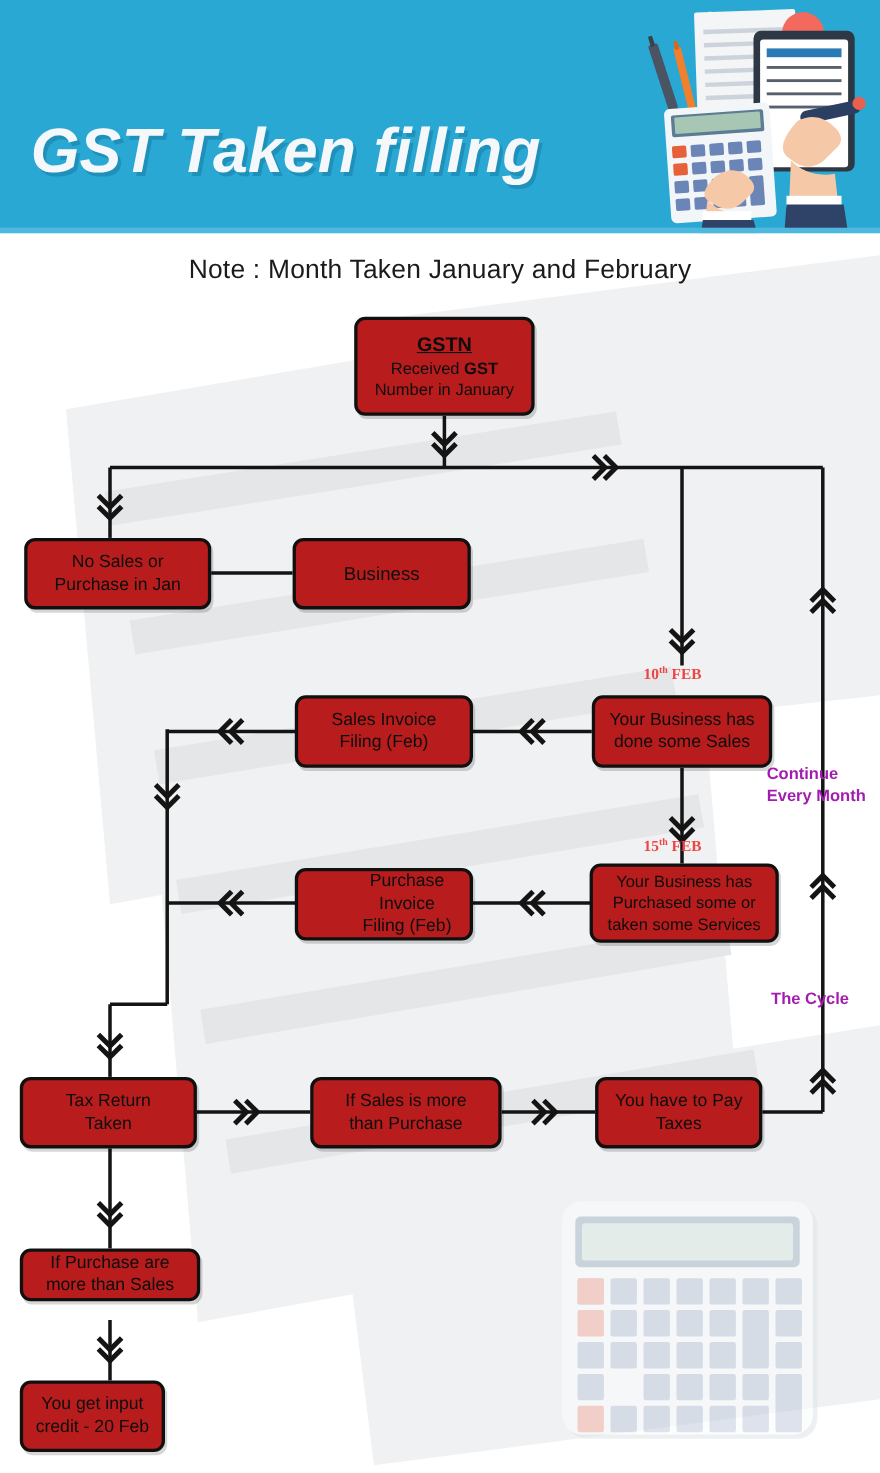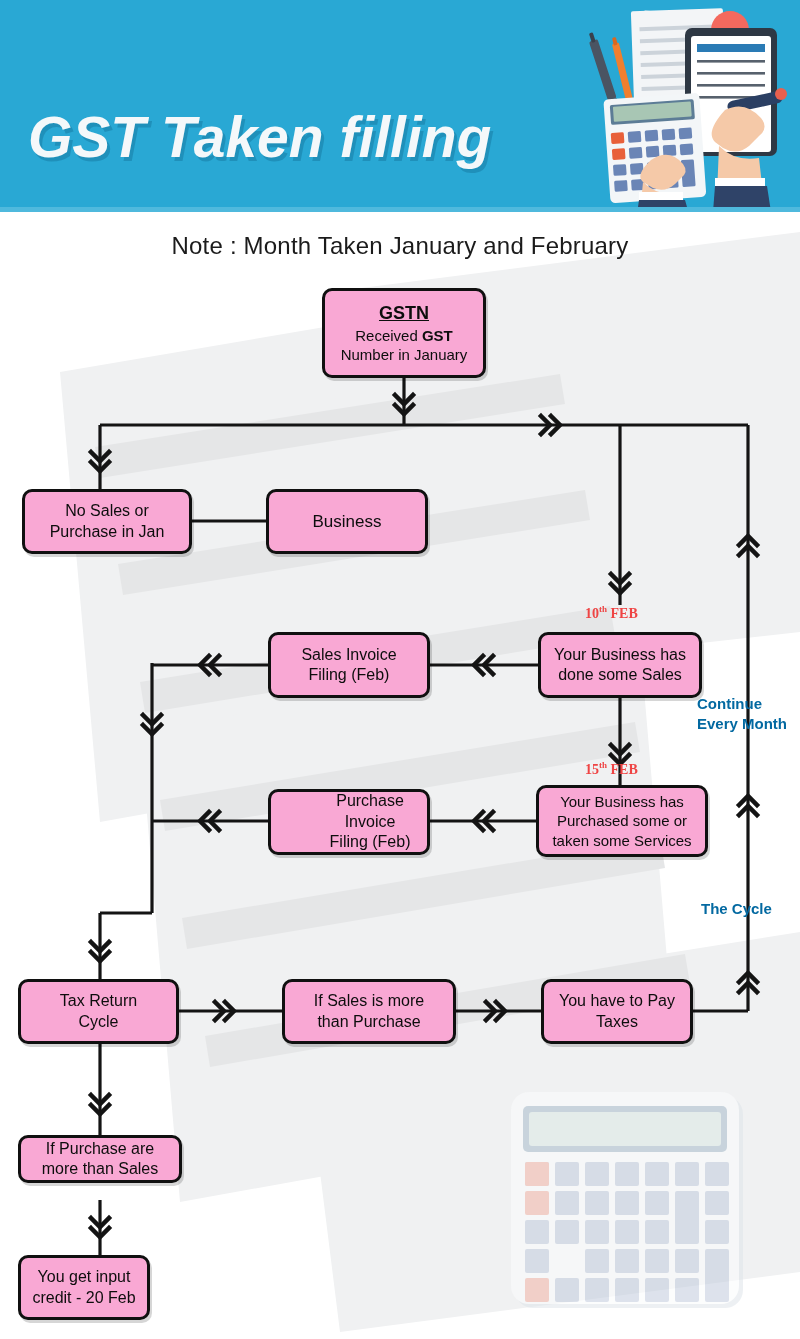--- a/index.html
+++ b/index.html
@@ -46,21 +46,21 @@
     text-align:center; font-size:24px; color:#1b1b1b;
     font-family:"Liberation Sans", sans-serif; letter-spacing:0.2px;
     z-index:5;
   }
 
   
   #flow { position:absolute; left:0; top:0; width:800px; height:1339px; z-index:3; }
 
   .node {
     position:absolute;
-    background:#f9a8d4;
+    background:#b91c1c;
     border:3px solid #101010;
     border-radius:10px;
     display:flex; align-items:center; justify-content:center;
     text-align:center;
     color:#0d0d0d;
     font-family:"Liberation Sans", sans-serif;
     line-height:1.28;
     z-index:6;
     box-shadow: 2px 3px 0 rgba(0,0,0,0.16);
   }
@@ -69,21 +69,21 @@
   .nfs16 { font-size:16px; }
   .nfs17 { font-size:17px; }
 
   .gstn-t1 { font-weight:bold; font-size:18px; text-decoration:underline; display:block; }
   .gstn-t2 { font-size:15px; display:block; margin-top:1px; }
   .gstn-t3 { font-size:15px; display:block; }
   .b { font-weight:bold; }
 
   
   .side-label {
-    position:absolute; font-weight:bold; font-size:15px; color:#0369a1;
+    position:absolute; font-weight:bold; font-size:15px; color:#a21caf;
     text-align:left; line-height:1.3; z-index:7;
     font-family:"Liberation Sans", sans-serif;
   }
   .date-label {
     position:absolute; font-weight:bold; font-size:14px; color:#ef4444;
     z-index:7; font-family:Liberation Serif, serif; white-space:nowrap;
   }
   .date-label sup { font-size:9px; vertical-align:super; }
 
   
@@ -368,21 +368,21 @@
 Filing (Feb)</div>
 
 <div class="node nfs15" style="left:536px; top:785px; width:172px; height:72px; white-space:pre-line;">Your Business has
 Purchased some or
 taken some Services</div>
 
 <div class="node nfs16" style="left:268px; top:789px; width:162px; height:66px; white-space:pre-line;padding-left:42px;">Purchase Invoice
 Filing (Feb)</div>
 
 <div class="node nfs16" style="left:18px; top:979px; width:161px; height:65px; white-space:pre-line;">Tax Return
-Cycle</div>
+Taken</div>
 
 <div class="node nfs16" style="left:282px; top:979px; width:174px; height:65px; white-space:pre-line;">If Sales is more
 than Purchase</div>
 
 <div class="node nfs16" style="left:541px; top:979px; width:152px; height:65px; white-space:pre-line;">You have to Pay
 Taxes</div>
 
 <div class="node nfs16" style="left:18px; top:1135px; width:164px; height:48px; white-space:pre-line;">If Purchase are
 more than Sales</div>
 

